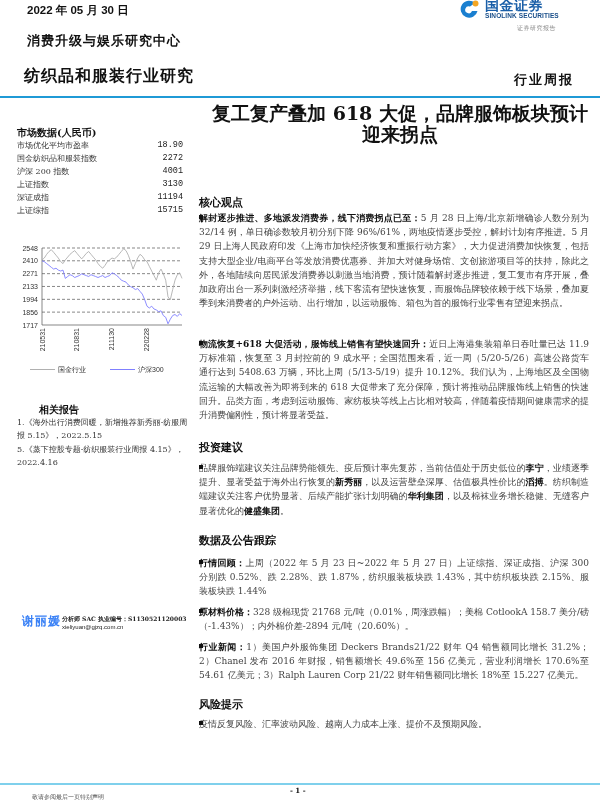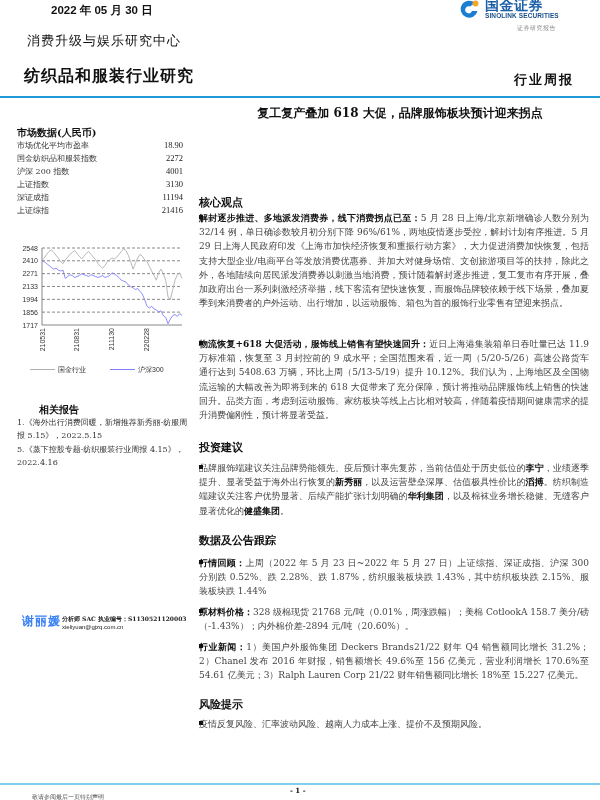--- a/index.html
+++ b/index.html
@@ -3,45 +3,45 @@
 <meta charset="utf-8">
 <style>
   html, body { margin: 0; padding: 0; background: #ffffff; }
   body {
     width: 600px; height: 800px; position: relative; overflow: hidden;
     font-family: "DejaVu Serif", "Liberation Serif", serif;
     color: #222;
   }
   .abs { position: absolute; }
   
-  .date { left: 27px; top: 3px; font-family: "Liberation Sans", sans-serif; font-weight: bold; font-size: 11.5px; color: #111; margin-left: 24px; }
-  .center-name { left: 27px; top: 32px; font-size: 13px; font-weight: normal; letter-spacing: 1px; color: #111; }
+  .date { left: 27px; top: 3px; font-family: "Liberation Sans", sans-serif; font-weight: bold; font-size: 11.5px; color: #111; }
+  .center-name { left: 27px; top: 32px; font-size: 13px; font-weight: bold; letter-spacing: 1px; color: #111; }
   .industry { left: 24px; top: 66px; font-size: 16px; font-weight: bold; letter-spacing: 1px; color: #111; }
   .report-type { right: 26px; top: 71px; font-size: 13px; font-weight: bold; letter-spacing: 2px; color: #111; }
   .hr-top { left: 0; top: 96px; width: 600px; height: 1.5px; background: #1f9ad6; }
   .logo { left: 458px; top: 0; width: 130px; height: 40px; }
   .logo-mark { position: absolute; left: 1px; top: 0; width: 20px; height: 20px; }
   .logo-cn { position: absolute; left: 27px; top: -3px; font-family: "DejaVu Sans", sans-serif; font-weight: bold; font-size: 14px; color: #1a5fa8; letter-spacing: 0.5px; }
   .logo-en { position: absolute; left: 27px; top: 12px; font-family: "Liberation Sans", sans-serif; font-weight: bold; font-size: 6.5px; color: #1a4f8a; letter-spacing: 0.1px; }
   .logo-sub { position: absolute; left: 59px; top: 24px; font-size: 6px; color: #888; letter-spacing: 0.5px; }
 
   
   .market-title { left: 17px; top: 126px; font-size: 10px; font-weight: bold; color: #111; }
   .mkt-row { position: absolute; left: 17px; width: 166px; font-size: 8px; color: #333; display: flex; justify-content: space-between; }
-  .mkt-row .v { font-family: Liberation Serif, serif; font-size: 8.5px; color: #222; }
+  .mkt-row .v { font-family: Liberation Mono, monospace; font-size: 8.5px; color: #222; }
   .chart { left: 10px; top: 240px; width: 180px; height: 140px; }
   .chart text { font-family: "Liberation Sans", sans-serif; font-size: 7px; fill: #333; }
   .related-title { left: 17px; top: 403px; font-size: 10px; font-weight: bold; color: #111; margin-left: 22px; }
   .related-item { position: absolute; left: 17px; width: 176px; font-size: 8px; line-height: 12.5px; color: #333; }
   .analyst-name { left: 22px; top: 613px; font-size: 12px; font-weight: bold; color: #3b82f6; letter-spacing: 1px; }
   .analyst-cert { left: 62px; top: 615px; font-size: 6px; font-weight: bold; color: #222; }
   .analyst-email { left: 62px; top: 624px; font-family: "Liberation Sans", sans-serif; font-size: 6px; color: #222; }
 
   
-  .title { left: 205px; top: 103px; width: 390px; text-align: center; font-size: 12px; font-weight: bold; line-height: 21px; color: #111; }
+  .title { left: 205px; top: 103px; width: 390px; text-align: center; font-size: 19px; font-weight: bold; line-height: 21px; color: #111; }
   .section-h { position: absolute; left: 199px; font-size: 11px; font-weight: bold; color: #111; }
   .bullet { position: absolute; left: 199px; width: 390px; }
   .bullet .sq { position: absolute; left: 0; top: 4px; width: 4px; height: 4px; background: #111; }
   .bullet .txt { font-size: 9px; line-height: 14.2px; color: #444; text-align: justify; }
   .bullet .txt b { color: #111; }
 
   
   .hr-bottom { left: 0; top: 783px; width: 600px; height: 1.5px; background: #7fd0ec; }
   .page-num { left: 290px; top: 786px; font-size: 7px; font-weight: bold; color: #111; }
   .footer-note { left: 32px; top: 793px; font-size: 6px; color: #555; }
@@ -83,21 +83,21 @@
   <div class="mkt-row" style="top:179px">
     <span>上证指数</span>
     <span class="v">3130</span>
   </div>
   <div class="mkt-row" style="top:192px">
     <span>深证成指</span>
     <span class="v">11194</span>
   </div>
   <div class="mkt-row" style="top:205px">
     <span>上证综指</span>
-    <span class="v">21416</span>
+    <span class="v">15715</span>
   </div>
 </div>
 
 <svg class="abs chart" id="chart" viewBox="0 0 180 140">
     <line x1="32" x2="172" y1="8" y2="8" stroke="#555" stroke-width="0.7" stroke-dasharray="3,2"></line>
     <text x="28" y="10.5" text-anchor="end">2548</text>
     <line x1="32" x2="172" y1="20.7870036101083" y2="20.7870036101083" stroke="#555" stroke-width="0.7" stroke-dasharray="3,2"></line>
     <text x="28" y="23.2870036101083" text-anchor="end">2410</text>
     <line x1="32" x2="172" y1="33.66666666666667" y2="33.66666666666667" stroke="#555" stroke-width="0.7" stroke-dasharray="3,2"></line>
     <text x="28" y="36.16666666666667" text-anchor="end">2271</text>

